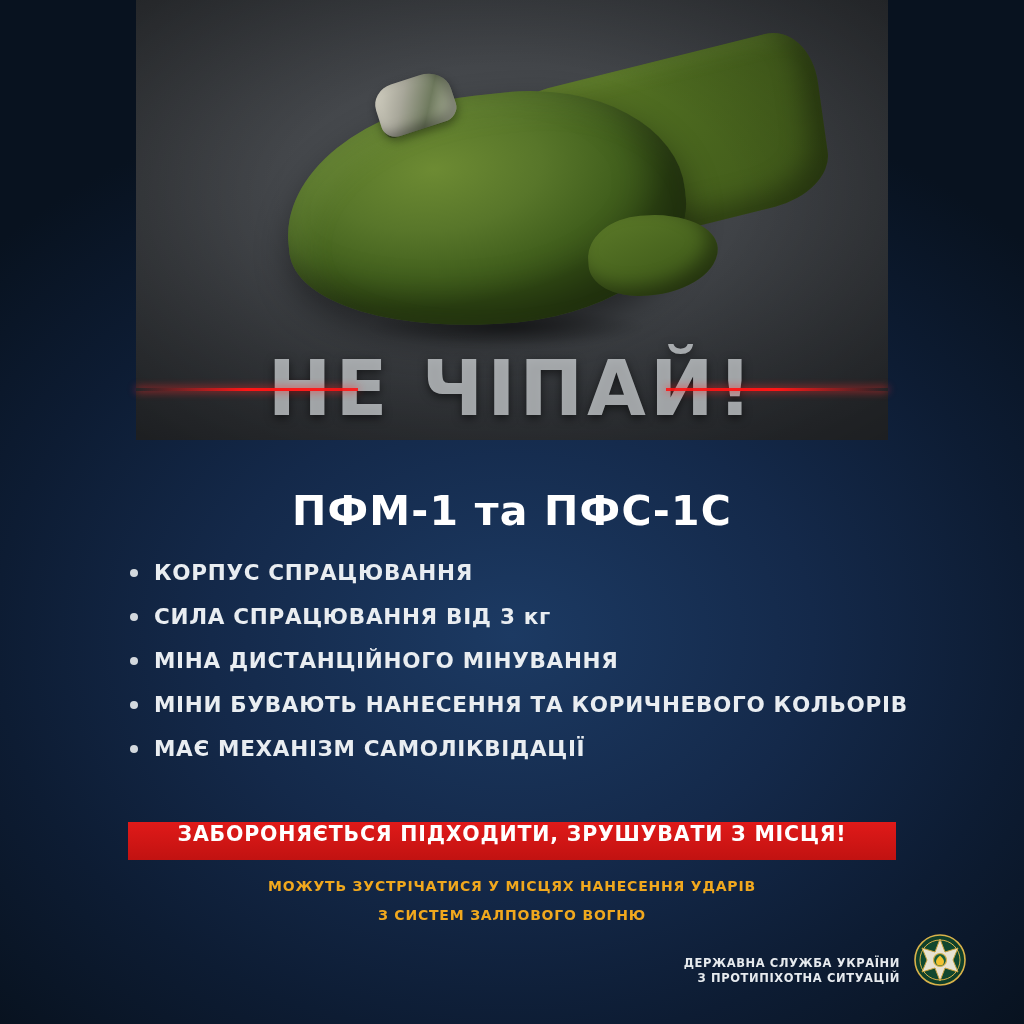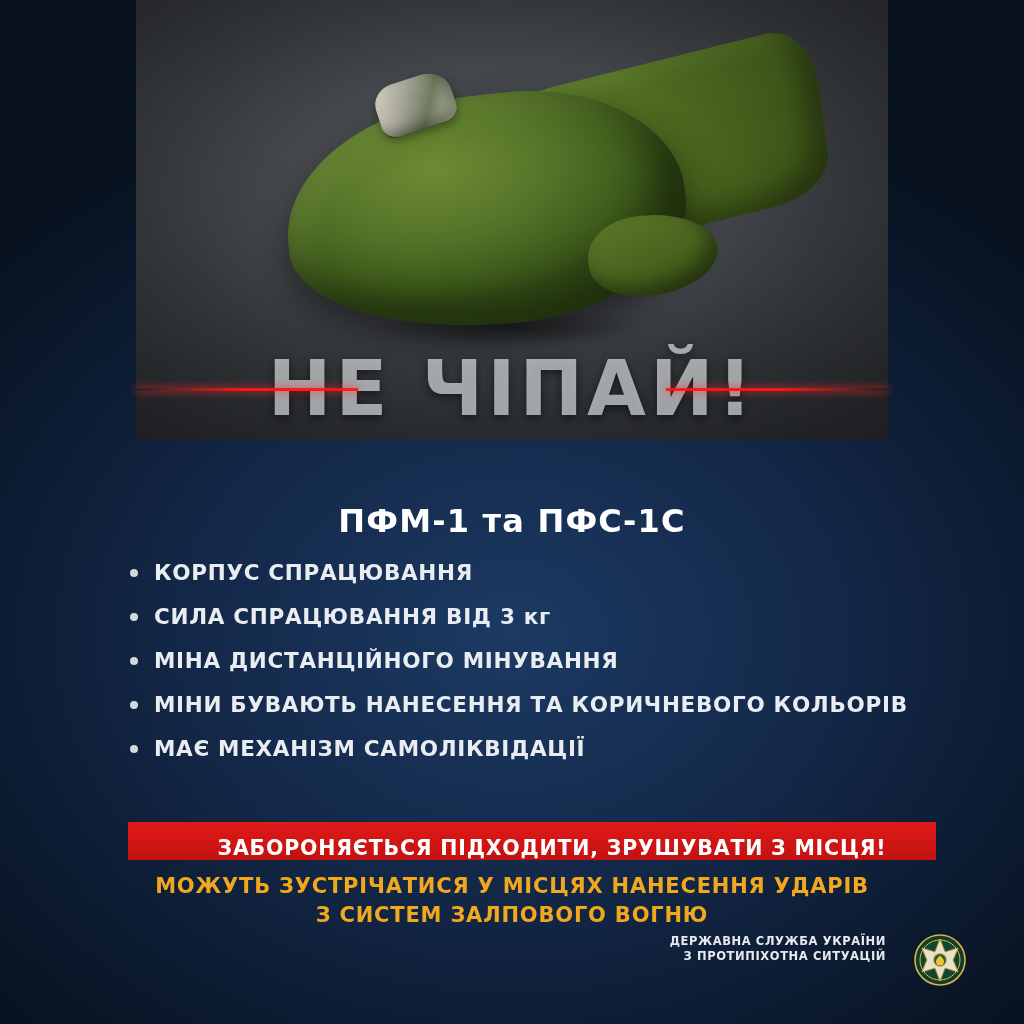--- a/index.html
+++ b/index.html
@@ -142,25 +142,25 @@
     box-shadow: 0 0 8px #ff2a2a;
   }
   .laser-left { left: 0px; width: 222px; }
   .laser-right { right: 0px; width: 222px;
     background: linear-gradient(270deg, rgba(255,20,20,0) 0%, #ff1616 50%, rgba(255,20,20,0.9) 100%); }
 
   
   .title {
     position: absolute;
     left: 0;
-    top: 502px;
+    top: 487px;
     width: 1024px;
     text-align: center;
     color: #ffffff;
-    font-size: 32px;
+    font-size: 41px;
     font-weight: bold;
     letter-spacing: 1.2px;
     font-family: "DejaVu Sans", "Liberation Sans", sans-serif;
   }
 
   
   .bullets {
     position: absolute;
     left: 130px;
     top: 552px;
@@ -191,56 +191,55 @@
 
   
   .red-banner {
     position: absolute;
     left: 128px;
     top: 822px;
     width: 768px;
     height: 38px;
     background: linear-gradient(180deg, #e01a19 0%, #c11211 100%);
     display: flex;
-    align-items: flex-end;
+    align-items: flex-start;
     justify-content: center;
-    padding-left: 40px;
   }
   .red-banner span {
     color: #ffffff;
     font-size: 20.5px;
     font-weight: bold;
     letter-spacing: 0.8px;
     font-family: "DejaVu Sans", "Liberation Sans", sans-serif;
     white-space: nowrap;
   }
 
   
   .yellow-note {
     position: absolute;
     left: 0;
     top: 872px;
     width: 1024px;
     text-align: center;
     color: #f0a81e;
-    font-size: 21px;
+    font-size: 14px;
     font-weight: bold;
     letter-spacing: 0.8px;
     line-height: 29px;
     font-family: "DejaVu Sans", "Liberation Sans", sans-serif;
   }
 
   
   .footer {
     position: absolute;
     right: 58px;
     bottom: 38px;
     display: flex;
-    align-items: flex-start;
-    gap: 28px;
+    align-items: flex-end;
+    gap: 14px;
   }
   .footer-text {
     text-align: right;
     color: #e6eaee;
     font-size: 11.5px;
     font-weight: bold;
     letter-spacing: 0.6px;
     line-height: 15px;
     font-family: "DejaVu Sans", "Liberation Sans", sans-serif;
   }

